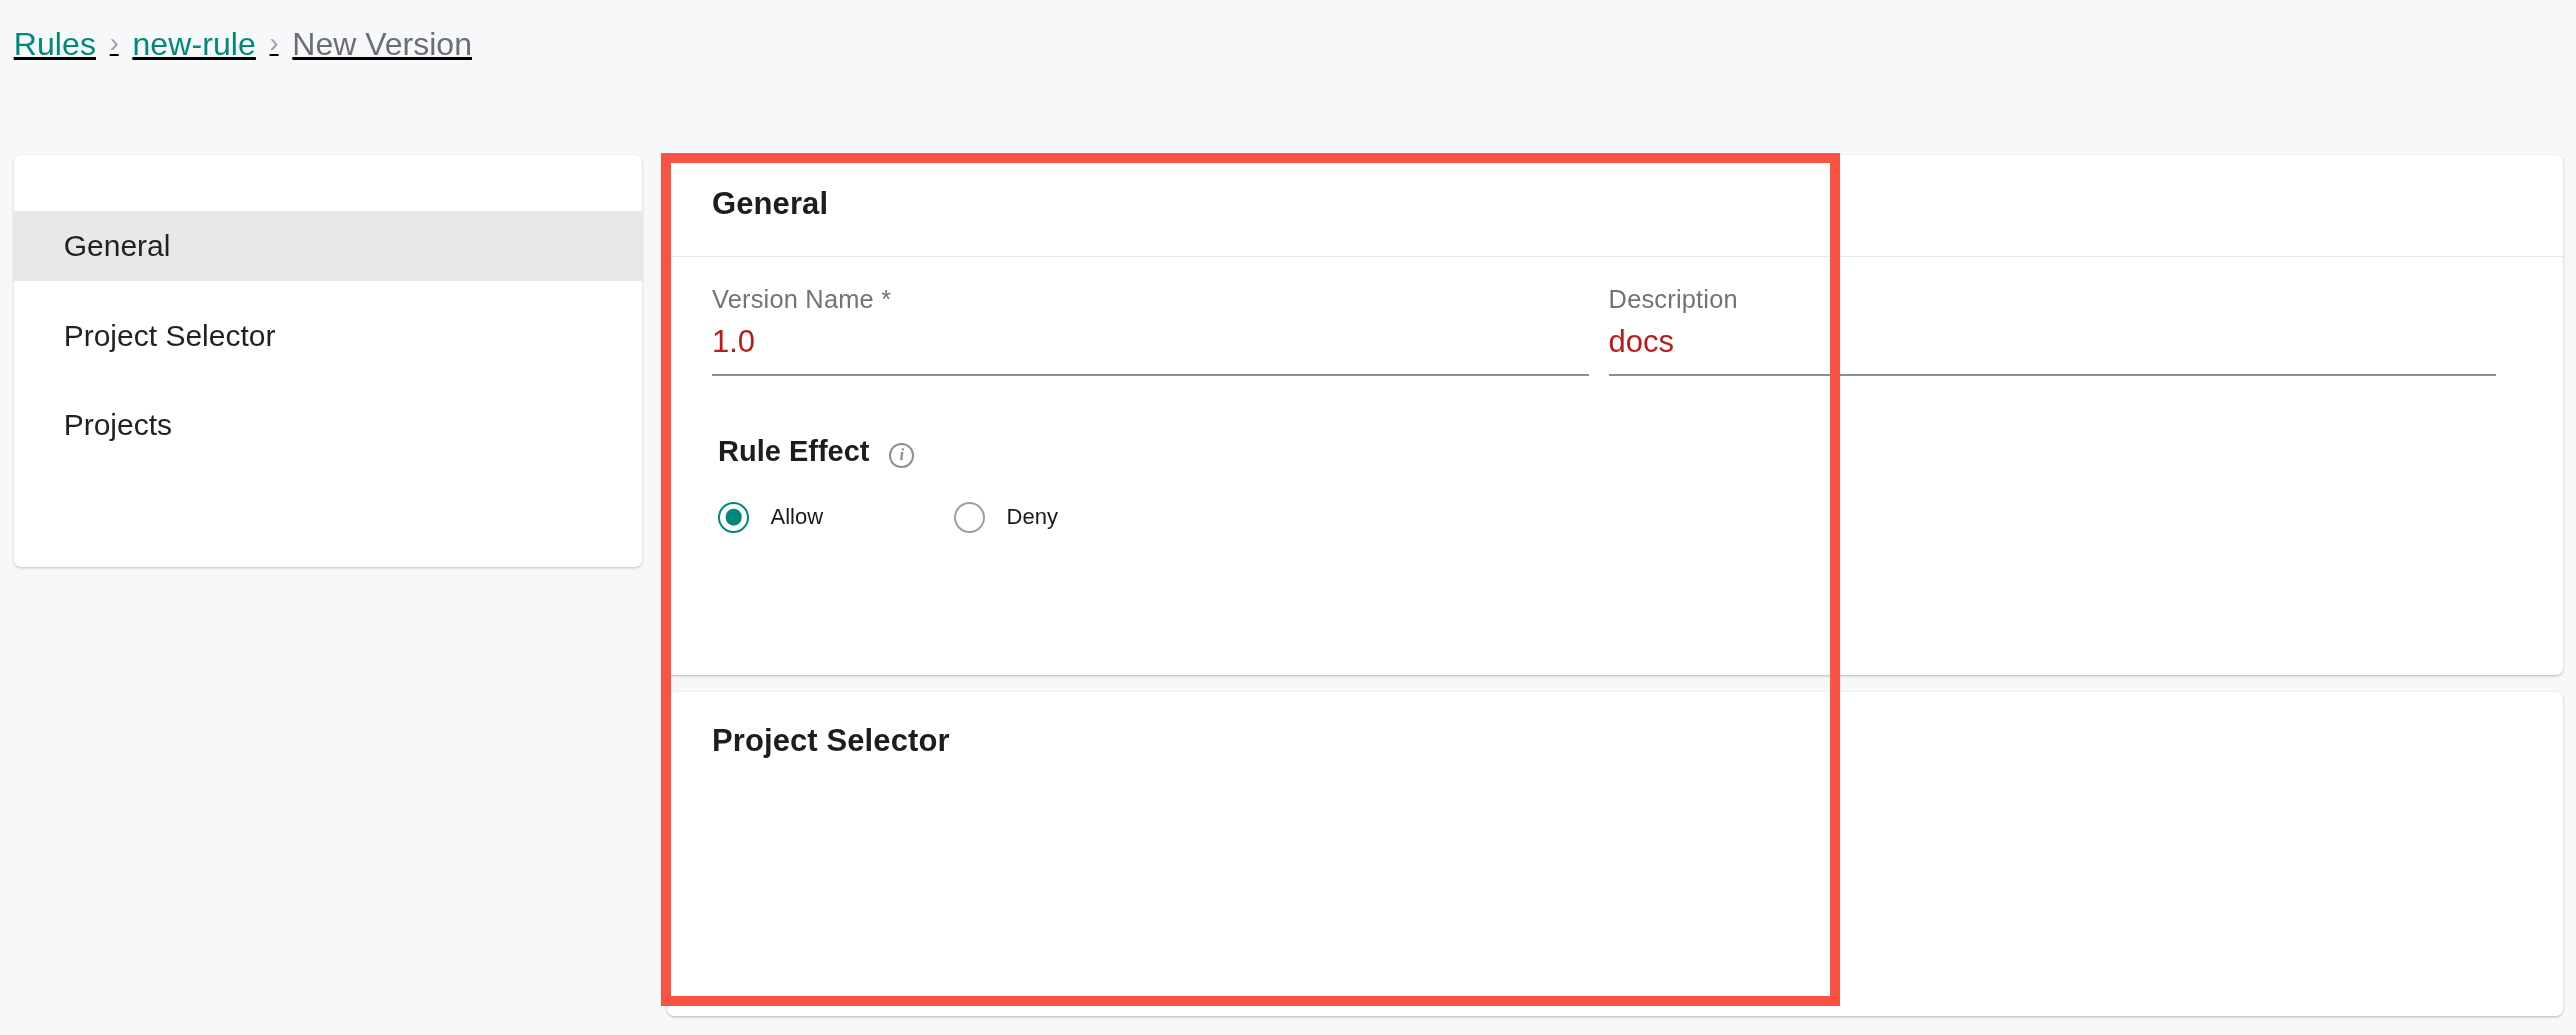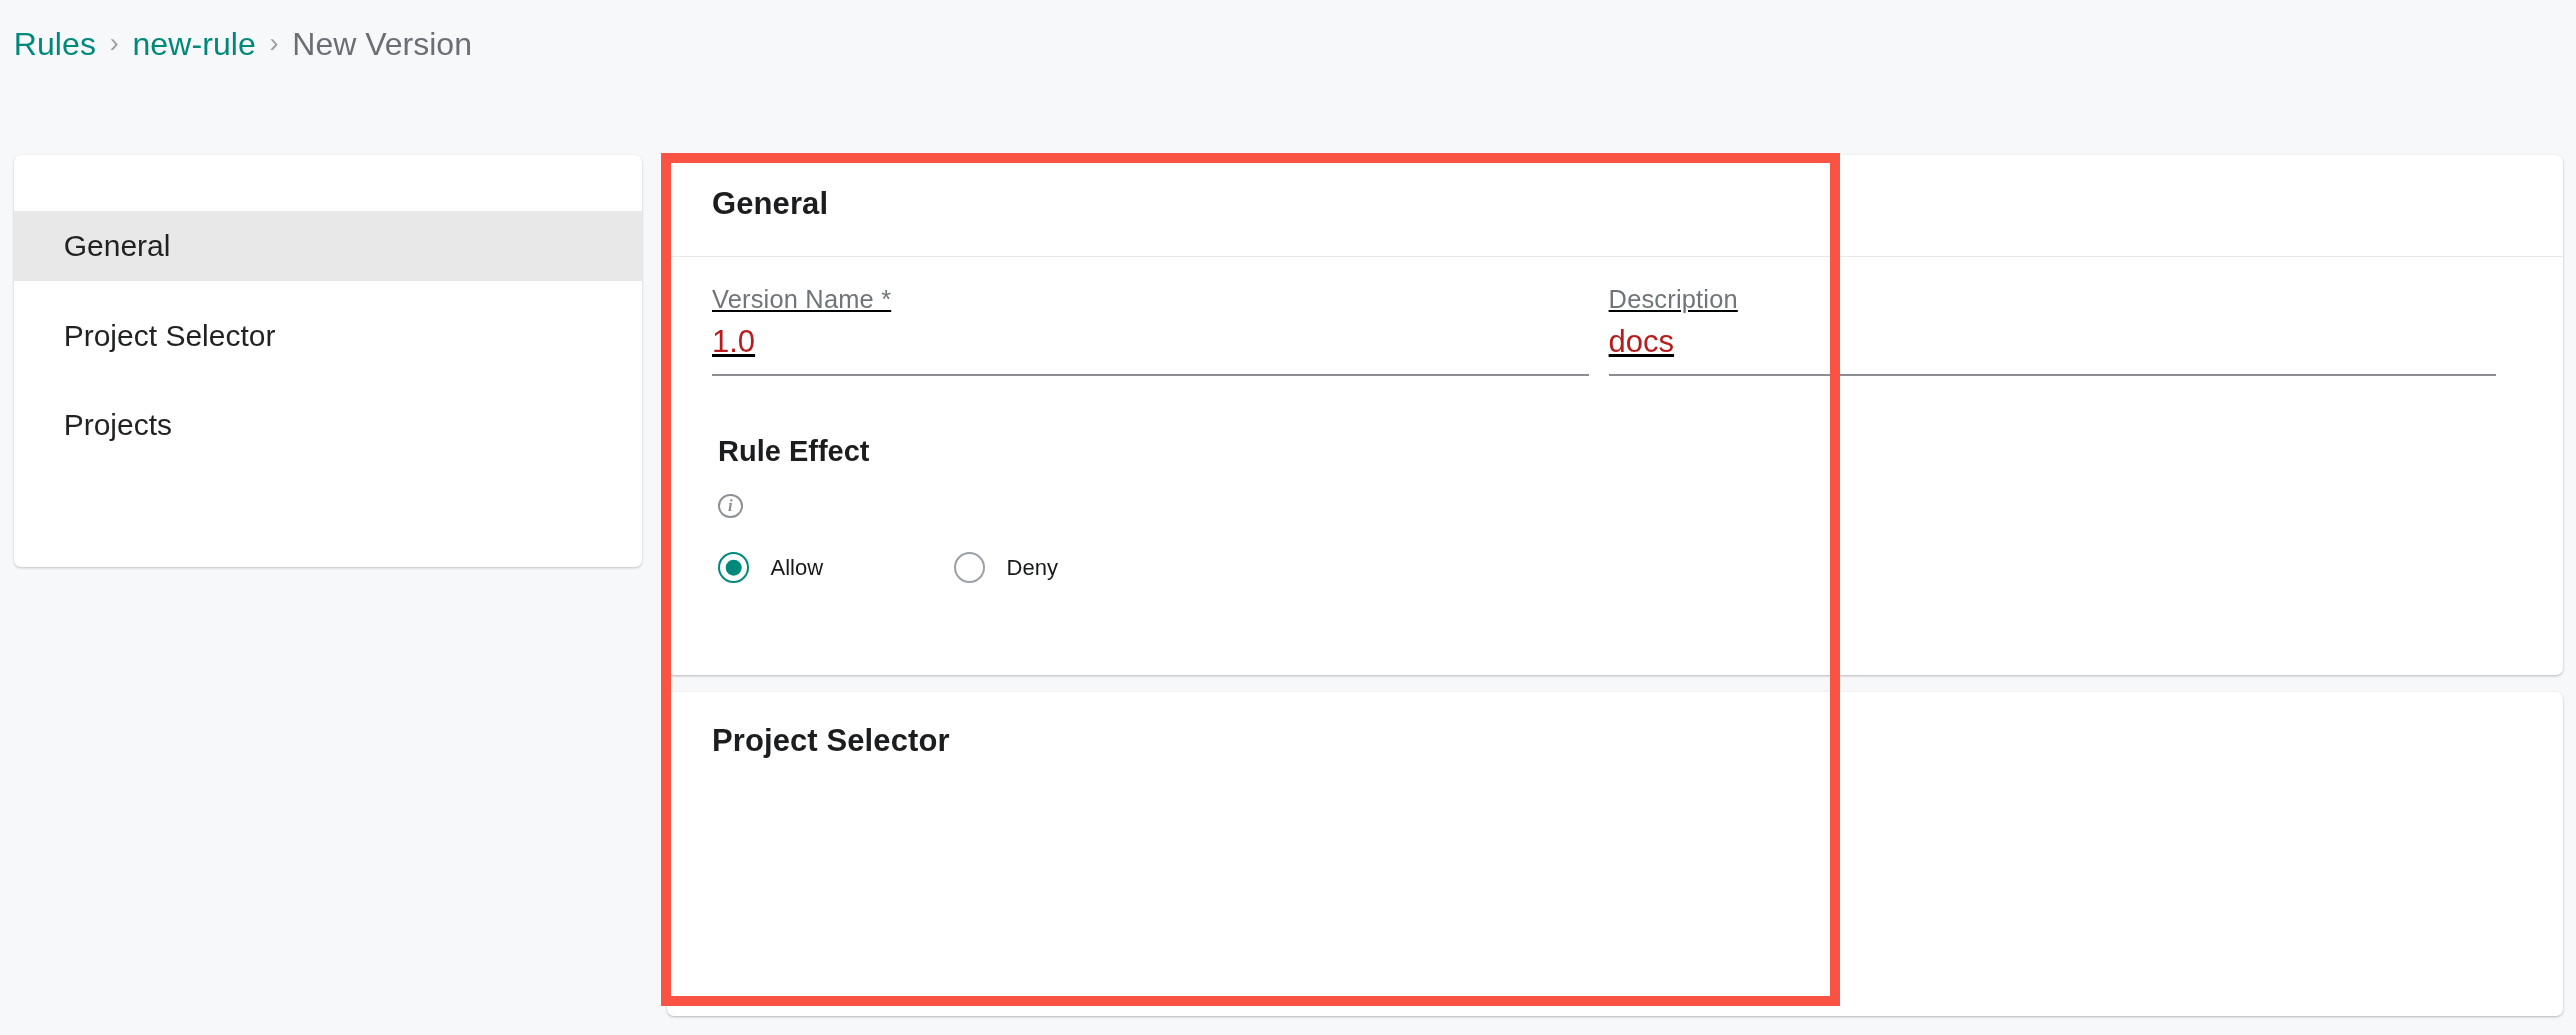--- a/index.html
+++ b/index.html
@@ -16,20 +16,21 @@
   .breadcrumb {
     position: absolute;
     left: 13.7px;
     top: 25.4px;
     display: flex;
     align-items: center;
     gap: 13.7px;
     font-size: 32px;
     line-height: 39px;
     white-space: nowrap;
+    text-decoration: underline;
   }
   .crumb-link {
     color: #00897b;
     cursor: pointer;
     letter-spacing: 0.1px;
   }
   .crumb-sep {
     color: #9aa0a6;
     font-size: 27px;
     position: relative;
@@ -95,21 +96,21 @@
     height: 1px;
     background: #e6e7e8;
   }
 
   
   .form-row {
     display: flex;
     padding: 63px 0 0 45px;
     gap: 19.6px;
   }
-  .field { position: relative; text-decoration: underline; }
+  .field { position: relative; }
   .field.version { width: 877px; }
   .field.description { width: 887px; }
 
   .field-label {
     font-size: 25.4px;
     color: #6f7479;
     line-height: 29px;
     letter-spacing: 0.2px;
   }
   .field-value {
@@ -123,26 +124,25 @@
     height: 2px;
     background: #8b8f93;
   }
 
   
   .subsection {
     padding: 59px 0 0 51px;
   }
   .subsection-title {
     display: flex;
-    align-items: flex-start;
-    gap: 26px;
+    align-items: flex-end;
+    gap: 20px;
     font-size: 29px;
     font-weight: bold;
     color: #1b1d1f;
-    flex-direction: column;
   }
   .info-icon {
     width: 24.5px;
     height: 24.5px;
     border: 2px solid #8d9196;
     border-radius: 50%;
     display: inline-flex;
     align-items: center;
     justify-content: center;
     font-size: 16.6px;

